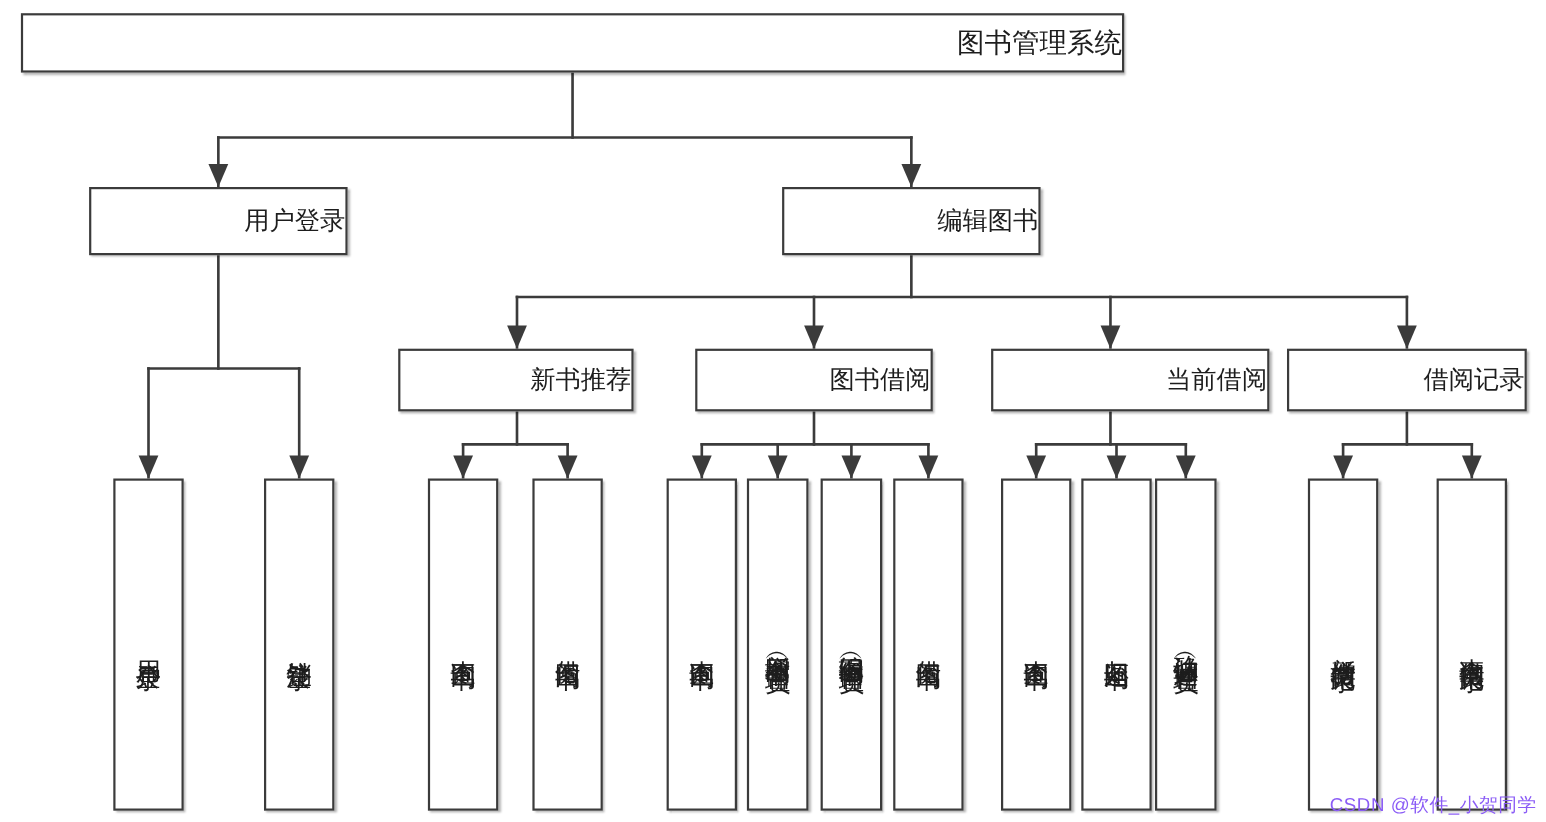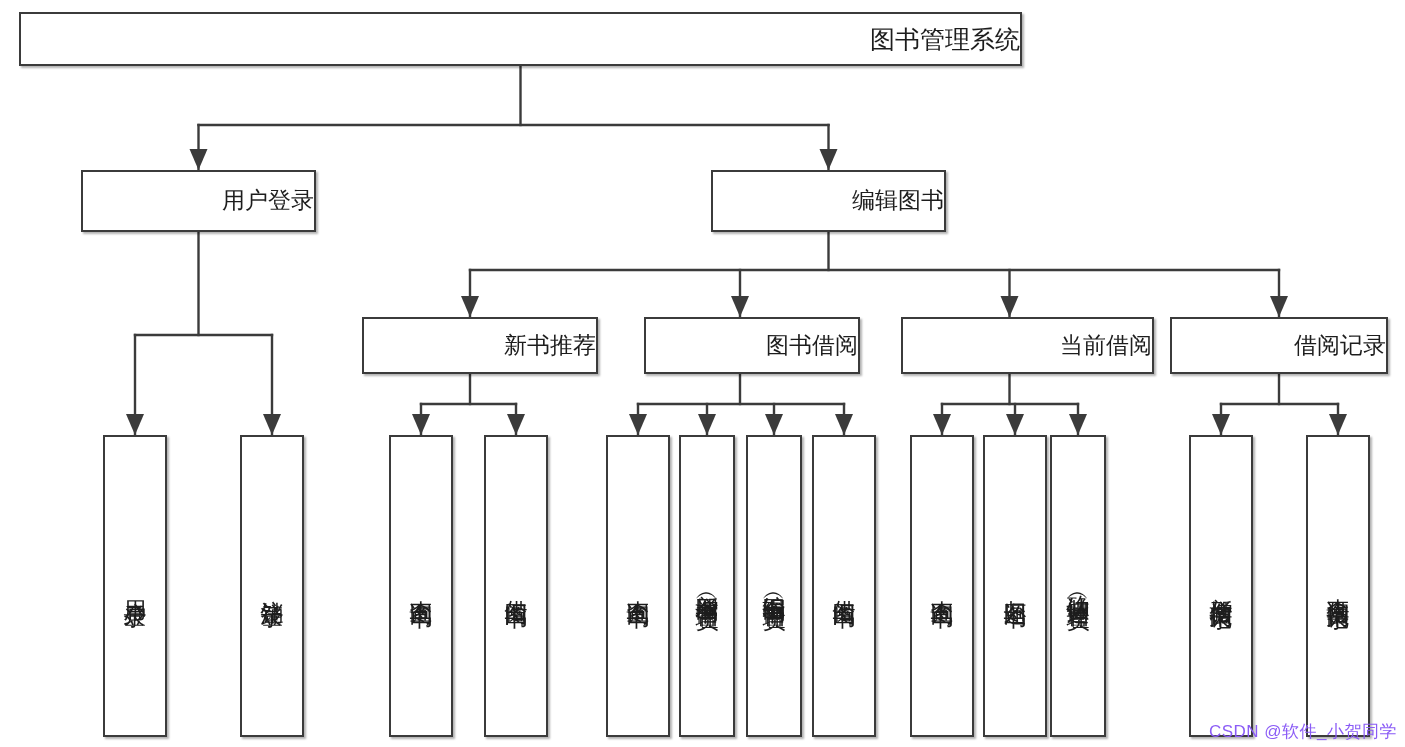--- a/index.html
+++ b/index.html
@@ -144,24 +144,24 @@
   <div id="nodes">
       <div class="node root" style="left: 19px; top: 12px; width: 1003px; height: 54px;">
         <span class="label">图书管理系统</span>
       </div>
       <div class="node horiz" style="left: 81px; top: 170px; width: 235px; height: 62px;">
         <span class="label">用户登录</span>
       </div>
       <div class="node horiz" style="left: 711px; top: 170px; width: 235px; height: 62px;">
         <span class="label">编辑图书</span>
       </div>
-      <div class="node horiz" style="left: 362px; top: 317px; width: 236px; height: 57px;">
+      <div class="node horiz" style="left: 362px; top: 317px; width: 214px; height: 57px;">
         <span class="label">新书推荐</span>
       </div>
-      <div class="node horiz" style="left: 632px; top: 317px; width: 216px; height: 57px; margin-left: 12px;">
+      <div class="node horiz" style="left: 632px; top: 317px; width: 216px; height: 57px;">
         <span class="label">图书借阅</span>
       </div>
       <div class="node horiz" style="left: 901px; top: 317px; width: 253px; height: 57px;">
         <span class="label">当前借阅</span>
       </div>
       <div class="node horiz" style="left: 1170px; top: 317px; width: 218px; height: 57px; padding-left: 13px;">
         <span class="label">借阅记录</span>
       </div>
       <div class="node vert" style="left: 103px; top: 435px; width: 64px; height: 302px;">
         <span class="label">用户登录</span>

